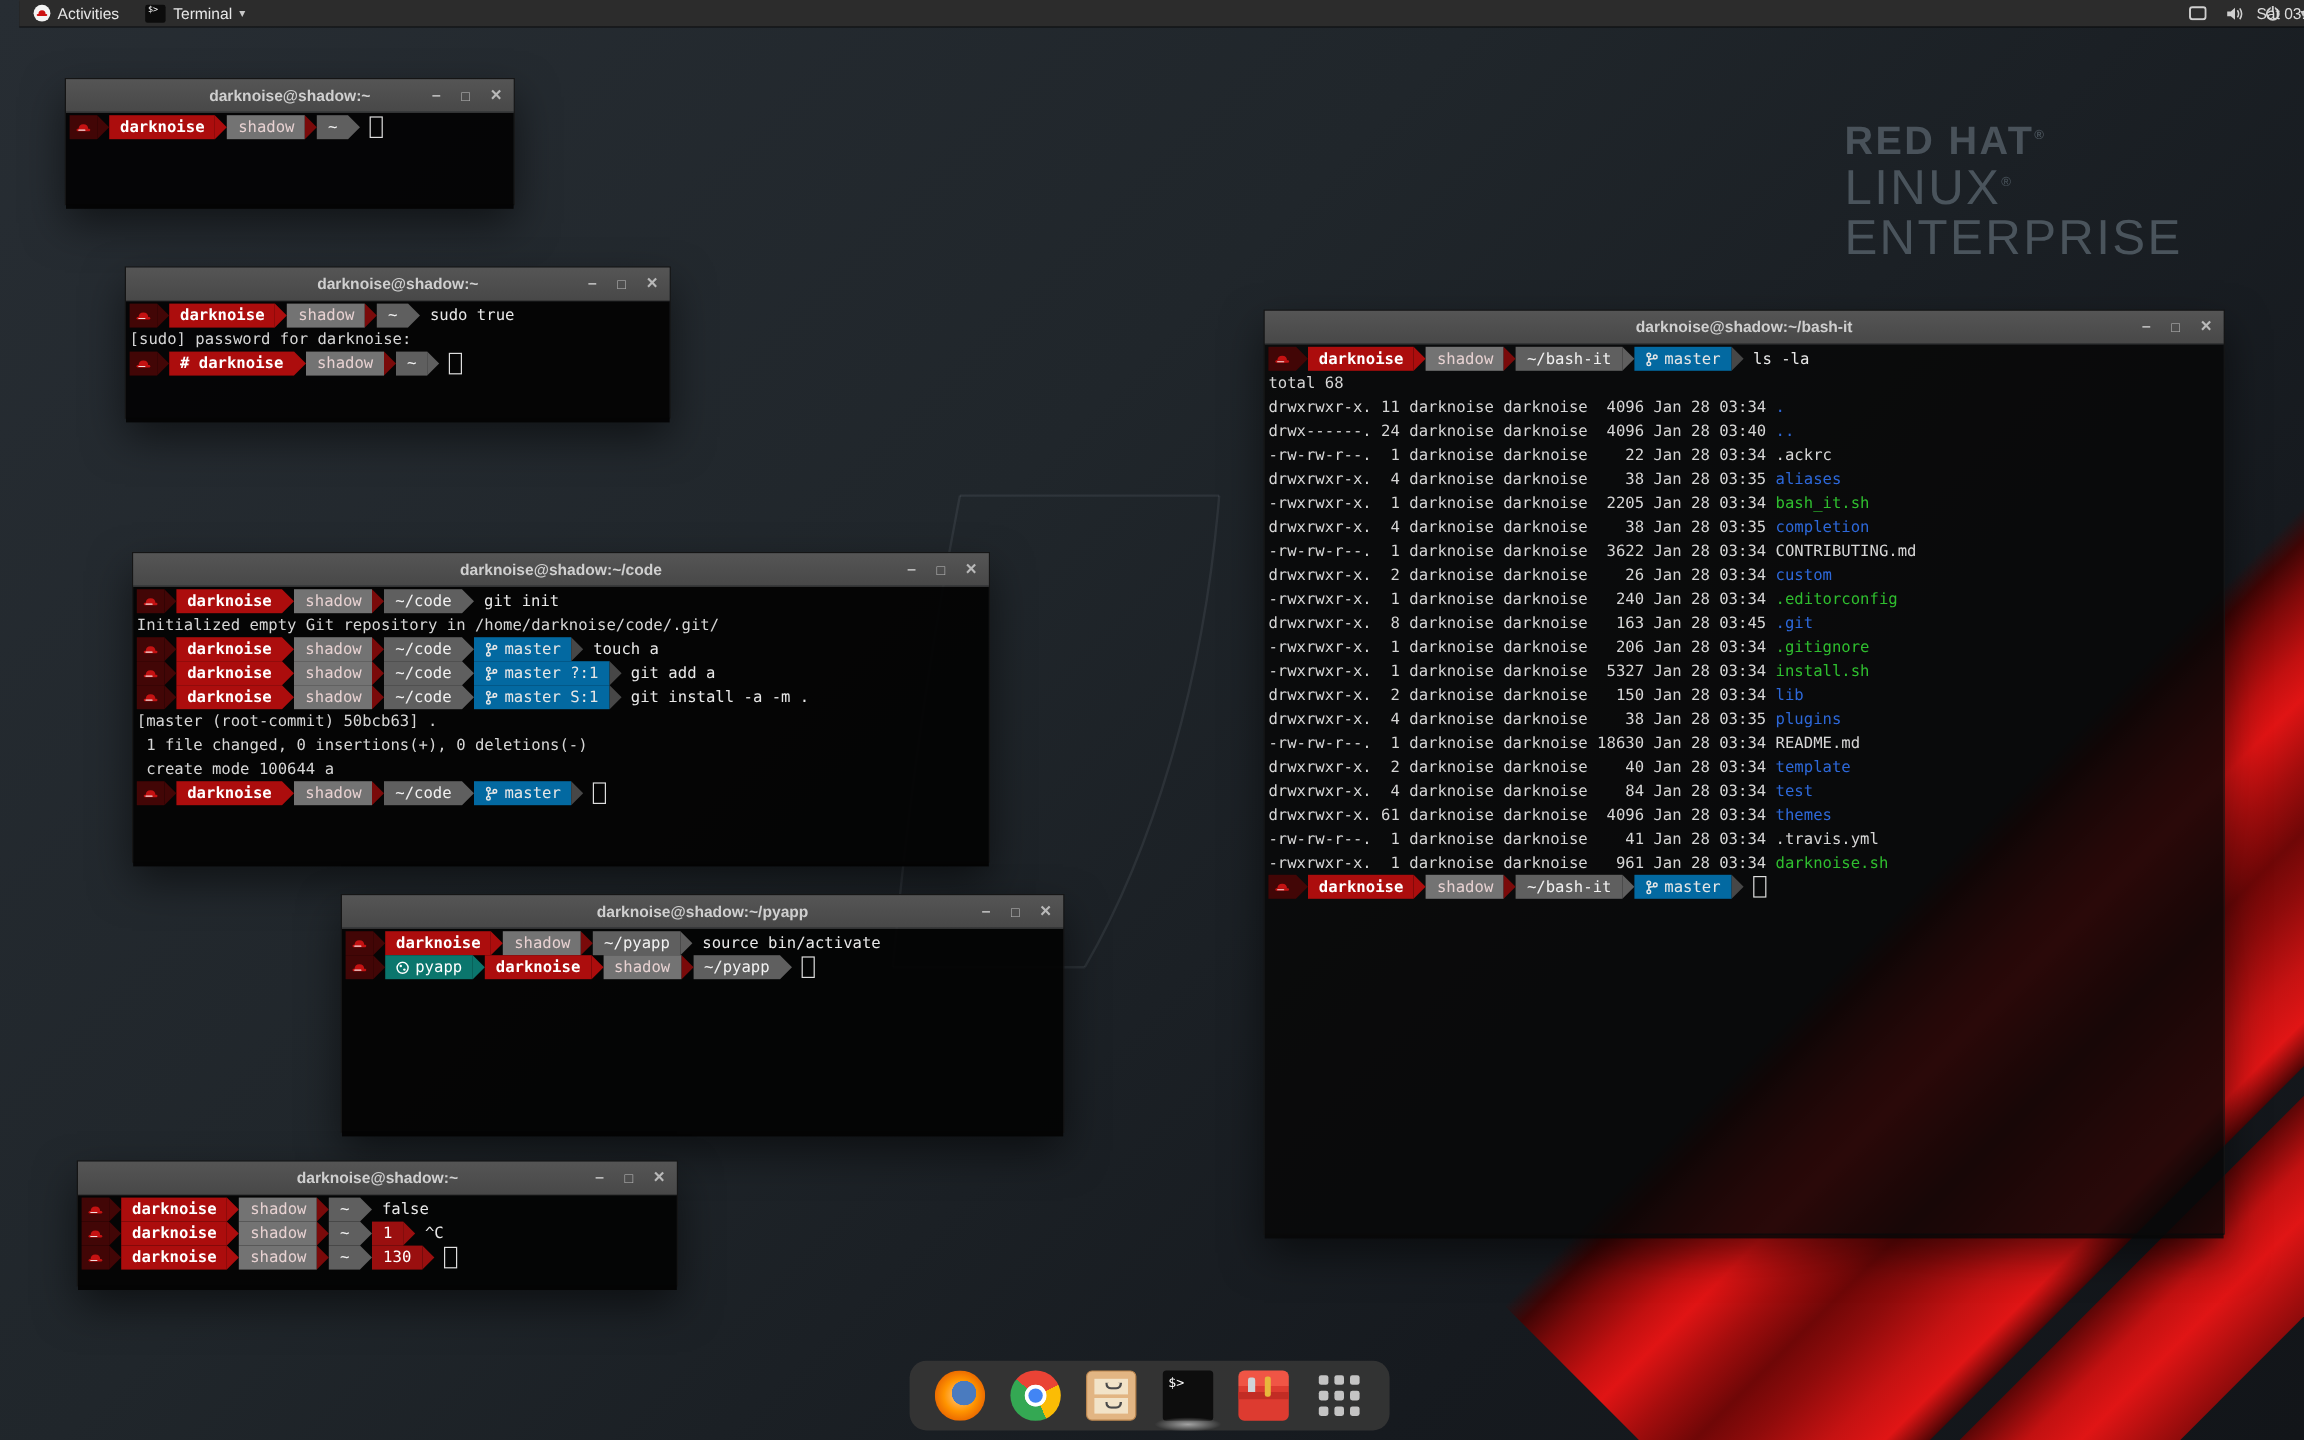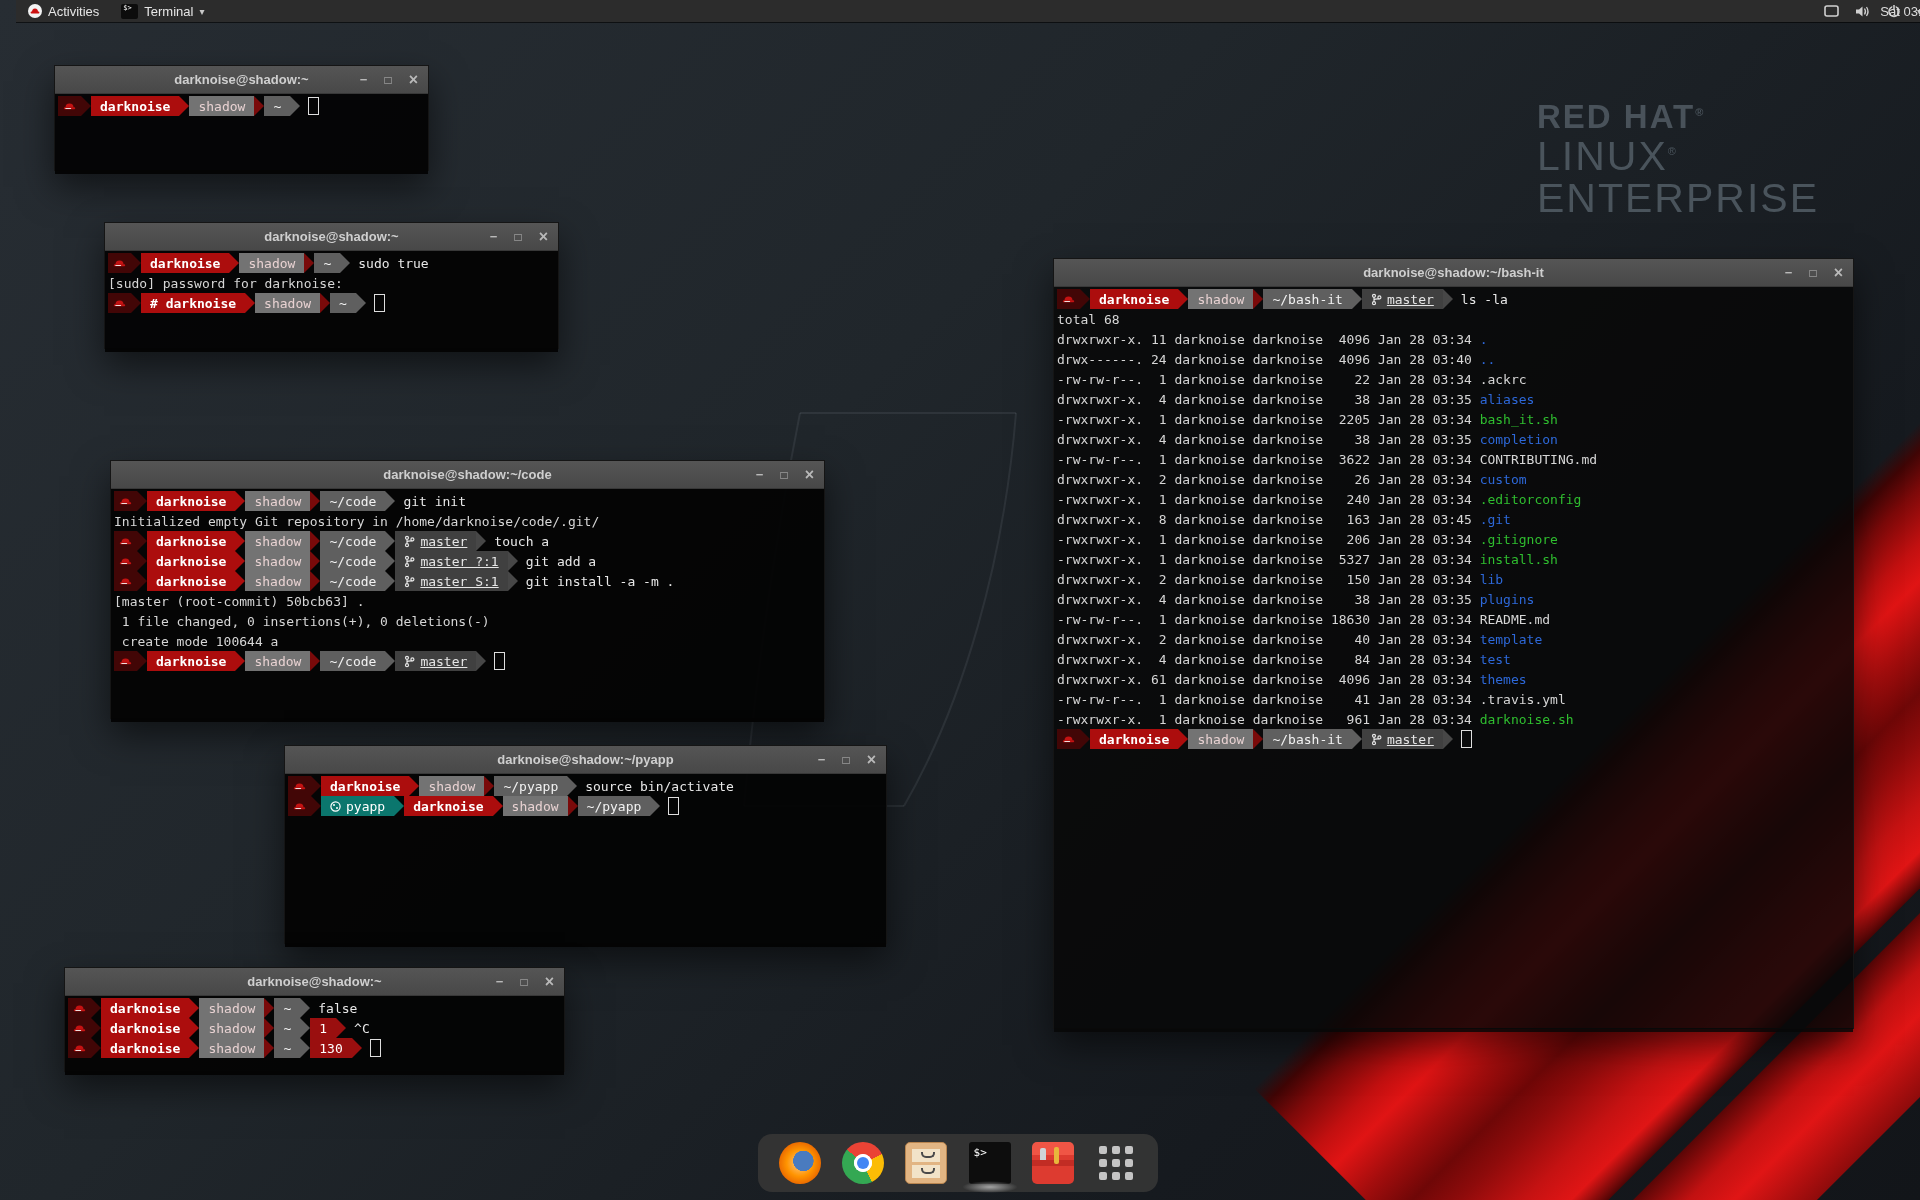--- a/index.html
+++ b/index.html
@@ -49,21 +49,21 @@
   .win-big{left:1053px;top:258px;width:799px;height:769px;}
   
   .line{display:flex;align-items:center;height:20px;white-space:pre;}
   .seg{position:relative;display:inline-flex;align-items:center;height:20px;padding:0 9px;margin-right:10px;flex:none;}
   .seg::after{content:"";position:absolute;left:100%;top:0;width:0;height:0;
               border-top:10px solid transparent;border-bottom:10px solid transparent;border-left:10px solid transparent;}
   .seg-hat{background:#420606;padding:0 5px;}        .seg-hat::after{border-left-color:#420606;}
   .seg-user{background:#ac0d0d;color:#ffffff;font-weight:bold;} .seg-user::after{border-left-color:#ac0d0d;}
   .seg-host{background:#737373;color:#e8d2d2;}       .seg-host::after{border-left-color:#7a0a0a;}
   .seg-path{background:#5f5f5f;color:#f2f2f2;}       .seg-path::after{border-left-color:#5f5f5f;}
-  .seg-branch{background:#404040;color:#e6e6e6;gap:5px;text-decoration:underline;} .seg-branch::after{border-left-color:#474747;}
+  .seg-branch{background:#0369a1;color:#e6e6e6;gap:5px;} .seg-branch::after{border-left-color:#474747;}
   .seg-exit{background:#9a0f0f;color:#ffffff;}       .seg-exit::after{border-left-color:#9a0f0f;}
   .seg-venv{background:#0b766d;color:#ffffff;gap:5px;} .seg-venv::after{border-left-color:#0b766d;}
   .cmd{margin-left:8px;color:#e8e8e8;}
   .cursor{display:inline-block;width:9px;height:16px;border:1px solid #dedede;margin-left:8px;flex:none;}
   .out{color:#d6d6d6;}
   .fn-dir{color:#2d68d9;}
   .fn-exec{color:#2fbe2f;}
   .fn-file{color:#d6d6d6;}
   
   .dock{position:absolute;left:758px;top:1134px;width:400px;height:58px;z-index:50;

